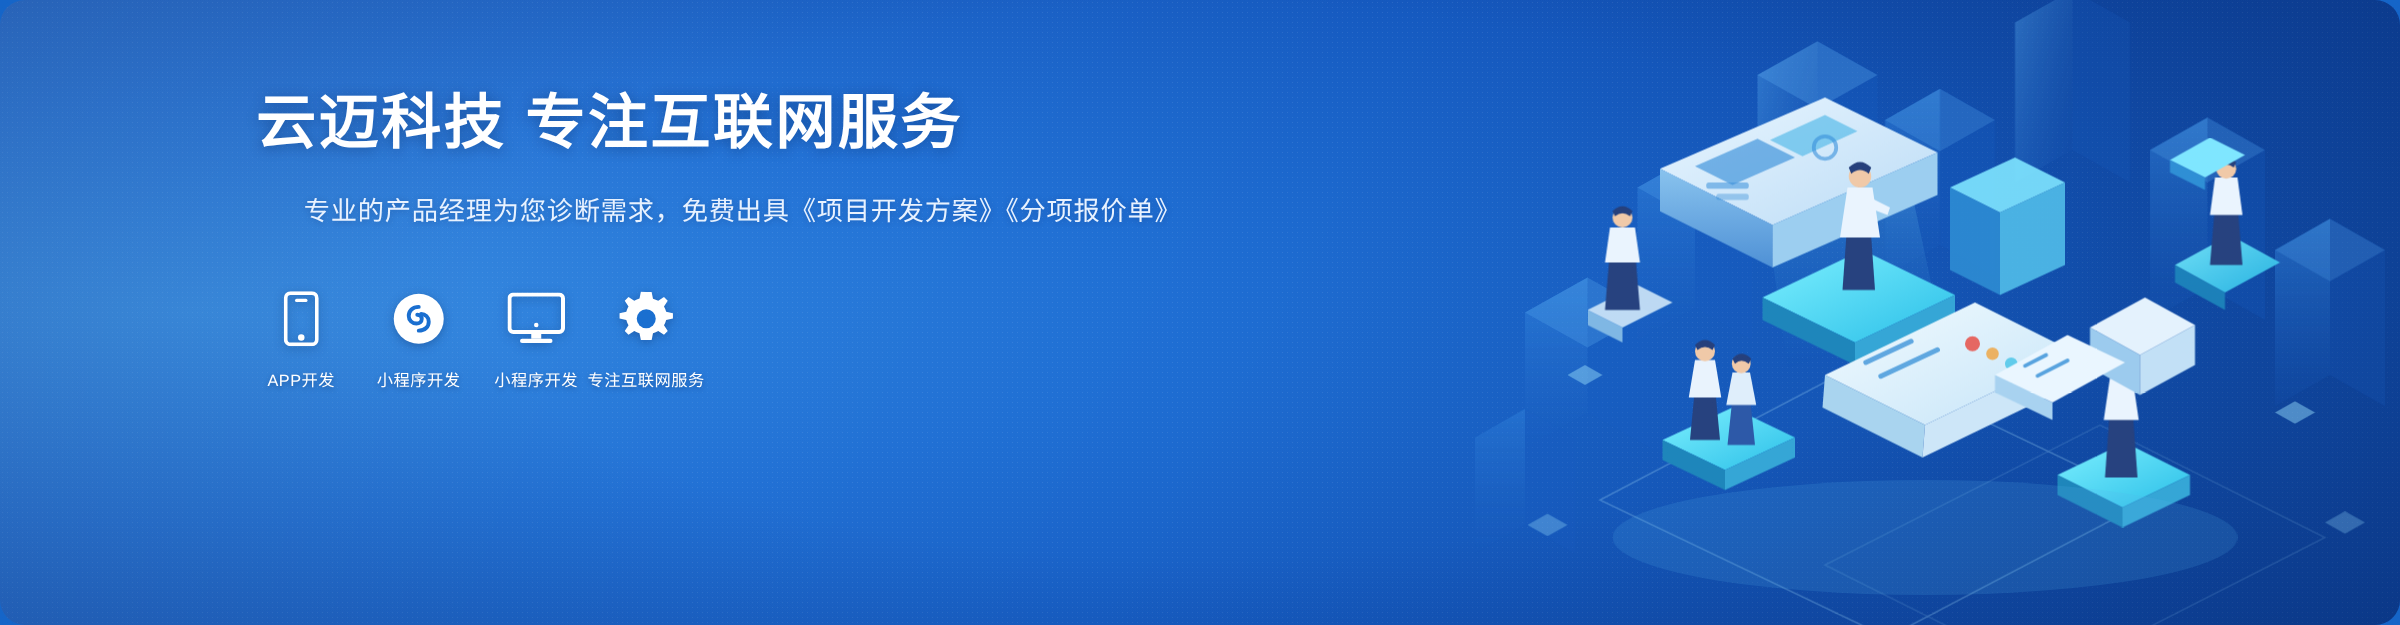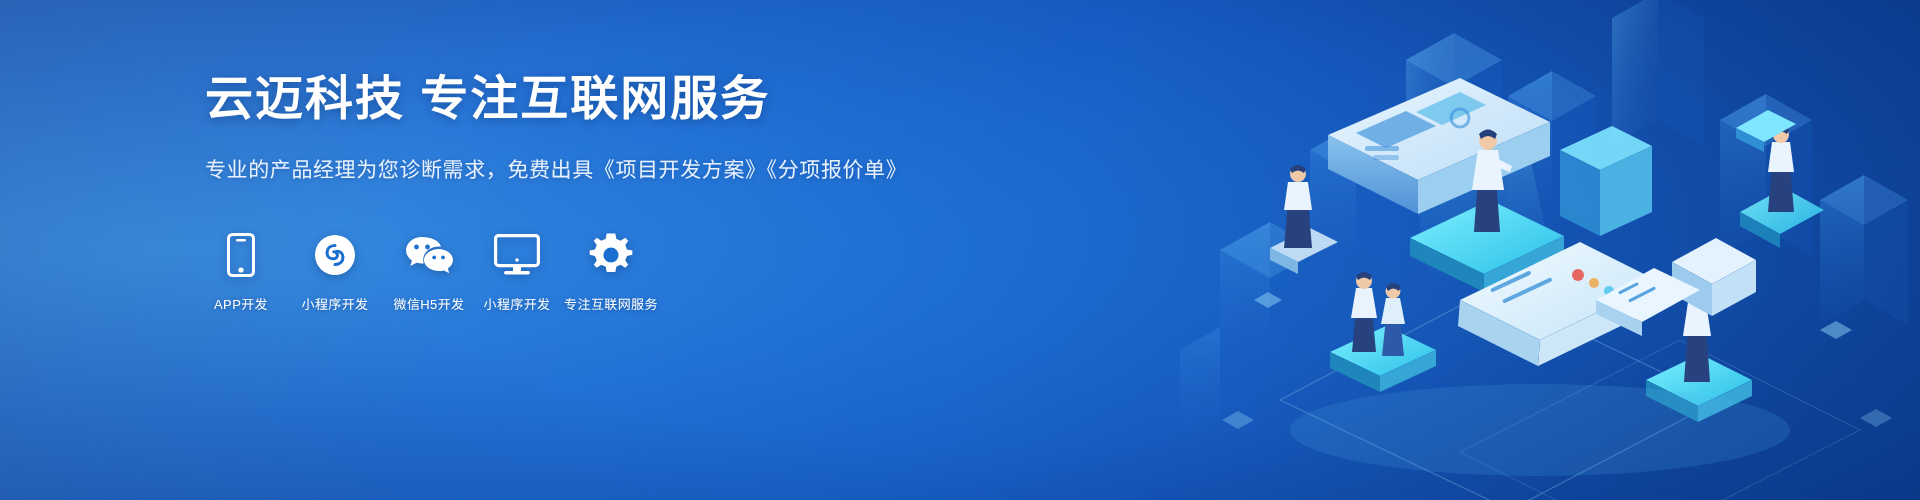--- a/index.html
+++ b/index.html
@@ -8,20 +8,21 @@
     width:1920px;height:500px;overflow:hidden;
     font-family:"Liberation Sans","DejaVu Sans",sans-serif;
     background:#1565c8;
   }
 
   
   .banner{
     position:relative;width:1920px;height:500px;overflow:hidden;
     background:
       radial-gradient(140% 120% at 8% 50%, #2f87e0 0%, #1f6fd4 28%, #1559bf 55%, #0f47a8 80%, #0c3d97 100%);
+    border-radius: 20px;
   }
   
   .sheen{
     position:absolute;inset:0;
     background:linear-gradient(118deg,rgba(255,255,255,.10) 0%,rgba(255,255,255,.02) 30%,rgba(0,0,0,0) 52%,rgba(2,26,74,.22) 100%);
     pointer-events:none;
   }
   .vign{
     position:absolute;inset:0;
     background:radial-gradient(75% 110% at 50% 45%,rgba(255,255,255,0) 40%,rgba(4,32,86,.30) 100%);
@@ -40,21 +41,21 @@
     margin:0;color:#ffffff;font-size:48px;line-height:1.12;
     font-weight:700;letter-spacing:2px;
     text-shadow:0 2px 10px rgba(2,28,78,.35);
     white-space:nowrap;
   }
   .sub{
     margin:26px 0 0 0;color:#e8f2ff;font-size:21px;line-height:1.72;
     letter-spacing:.6px;font-weight:400;
     text-shadow:0 1px 5px rgba(2,28,78,.25);
   }
-  .sub div{white-space:nowrap;}
+  .sub div{white-space:nowrap;margin-left:38px;}
 
   
   .services{
     position:absolute;left:205px;top:232px;
     display:flex;align-items:flex-start;gap:0;
   }
   .svc{
     width:72px;display:flex;flex-direction:column;align-items:center;
     cursor:pointer;
   }
@@ -307,33 +308,20 @@
       <span class="svc-ico">
         <svg width="42" height="42" viewBox="0 0 42 42" xmlns="http://www.w3.org/2000/svg">
           <circle cx="21" cy="21" r="20" fill="#ffffff"></circle>
           <path d="M21 11.5 c-5 0 -8 3.2 -8 7.2 0 3.6 2.7 6.1 6.1 6.1 2.6 0 4.3 -1.6 4.3 -3.6 0 -2 -1.6 -3.4 -3.6 -3.4" stroke="#1a6fd0" stroke-width="3.1" fill="none" stroke-linecap="round"></path>
           <path d="M21 30.5 c5 0 8 -3.2 8 -7.2 0 -3.6 -2.7 -6.1 -6.1 -6.1" stroke="#1a6fd0" stroke-width="3.1" fill="none" stroke-linecap="round"></path>
         </svg>
       </span>
       <span class="svc-label">小程序开发</span>
     </div>
 
-    <div class="svc">
-      <span class="svc-ico">
-        <svg width="50" height="42" viewBox="0 0 50 42" xmlns="http://www.w3.org/2000/svg">
-          <path d="M18 3 C9 3 2 9 2 16.3 c0 4.1 2.3 7.8 5.9 10.2 L6.3 32 l6.3 -3.3 c1.7 .5 3.5 .8 5.4 .8 .6 0 1.2 0 1.8 -.1 -.4 -1.2 -.6 -2.4 -.6 -3.7 0 -7.3 7.2 -13.2 16 -13.2 .6 0 1.2 0 1.8 .1 C35.6 6.9 27.6 3 18 3 Z" fill="#ffffff"></path>
-          <circle cx="12.5" cy="13" r="2.4" fill="#1a6fd0"></circle>
-          <circle cx="23.5" cy="13" r="2.4" fill="#1a6fd0"></circle>
-          <path d="M34.5 15 C42.5 15 49 20 49 26.1 c0 3.4 -2 6.5 -5.1 8.5 l1.3 4.6 -5.3 -2.8 c-1.6 .4 -3.3 .6 -5 .6 C26.5 37 20 32 20 26.1 20 20 26.5 15 34.5 15 Z" fill="#ffffff"></path>
-          <circle cx="30.2" cy="23.4" r="1.9" fill="#1a6fd0"></circle>
-          <circle cx="39" cy="23.4" r="1.9" fill="#1a6fd0"></circle>
-        </svg>
-      </span>
-      <span class="svc-label">微信H5开发</span>
-    </div>
 
     <div class="svc">
       <span class="svc-ico">
         <svg width="46" height="42" viewBox="0 0 46 42" fill="none" xmlns="http://www.w3.org/2000/svg">
           <rect x="1.6" y="1.6" width="42.8" height="30" rx="3" stroke="#ffffff" stroke-width="3.2"></rect>
           <circle cx="23" cy="26" r="1.8" fill="#ffffff"></circle>
           <rect x="19" y="31" width="8" height="6" fill="#ffffff"></rect>
           <rect x="10" y="37" width="26" height="3.4" rx="1.7" fill="#ffffff"></rect>
         </svg>
       </span>

